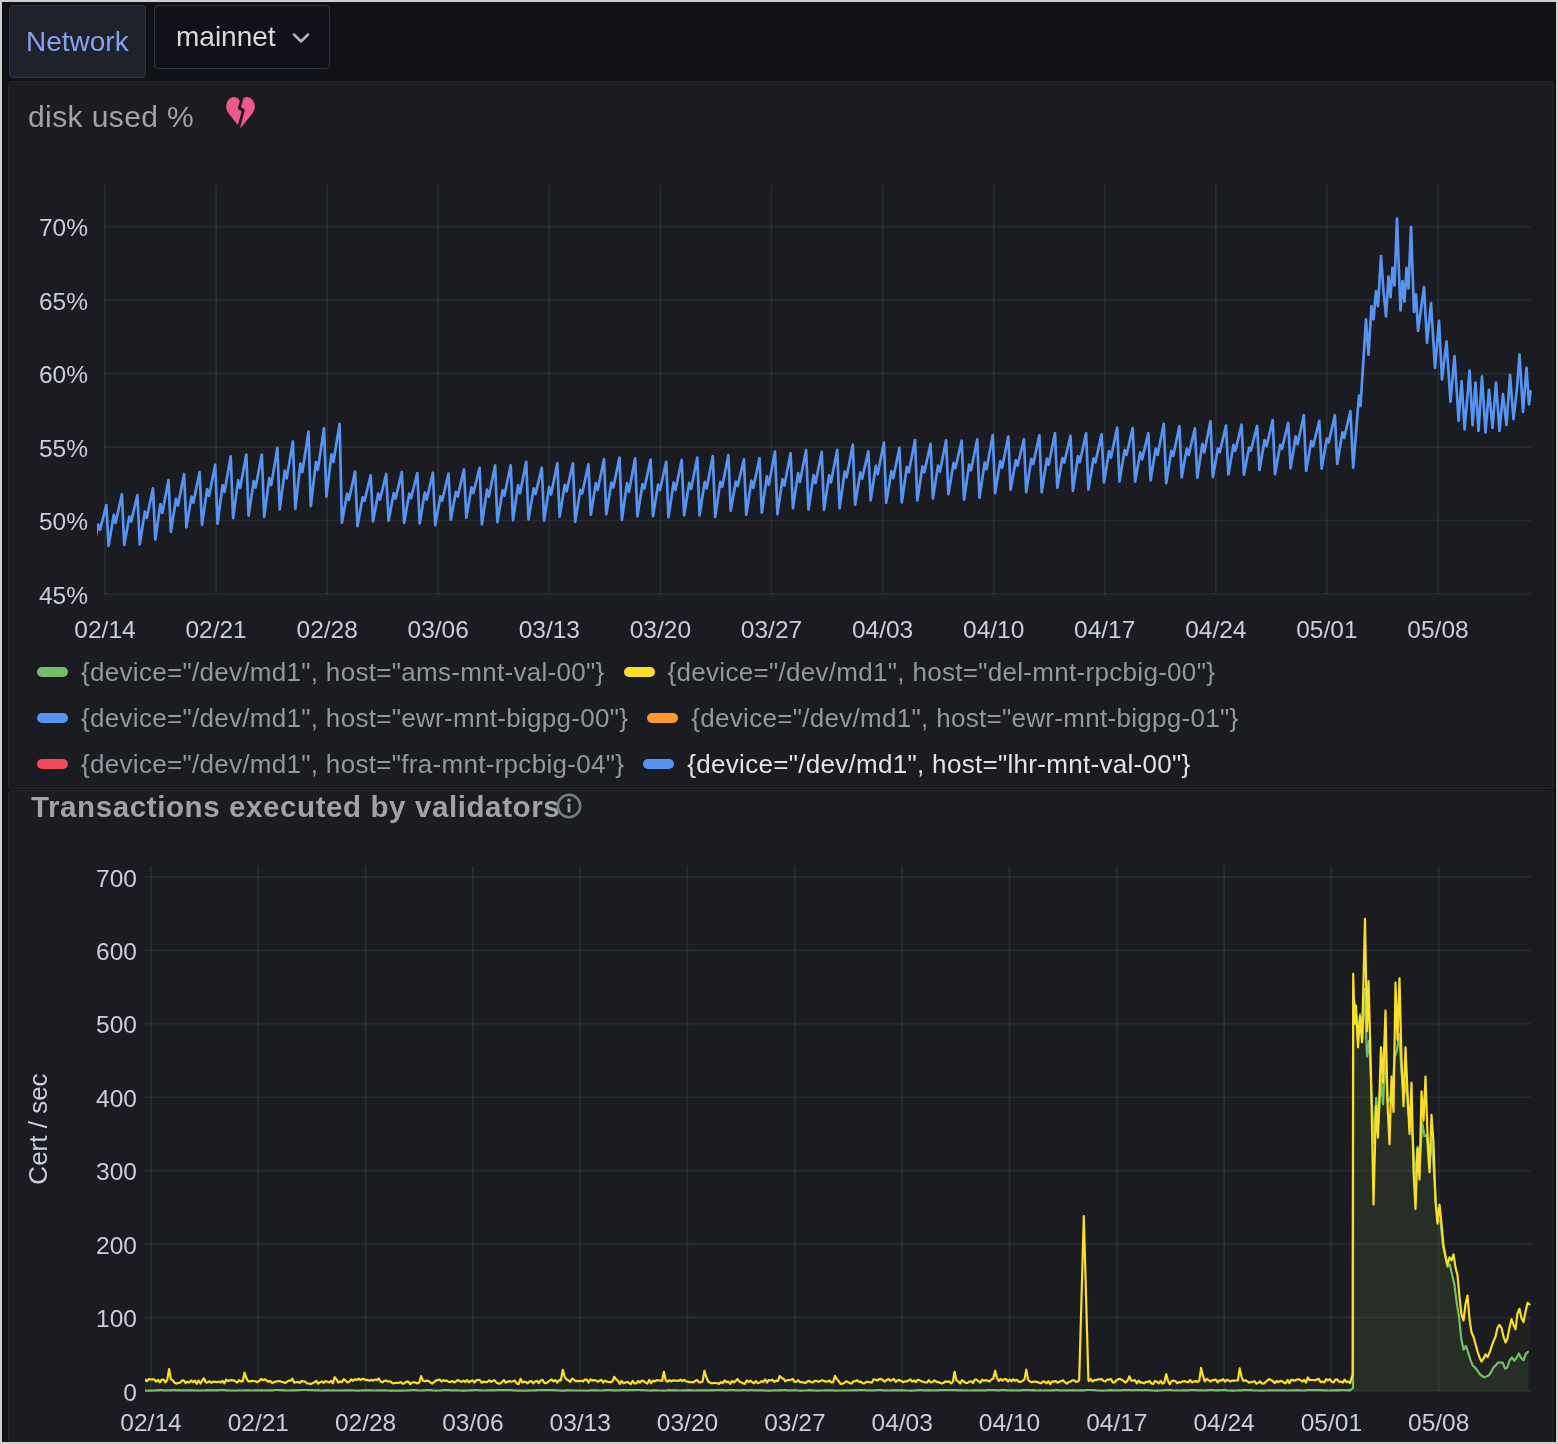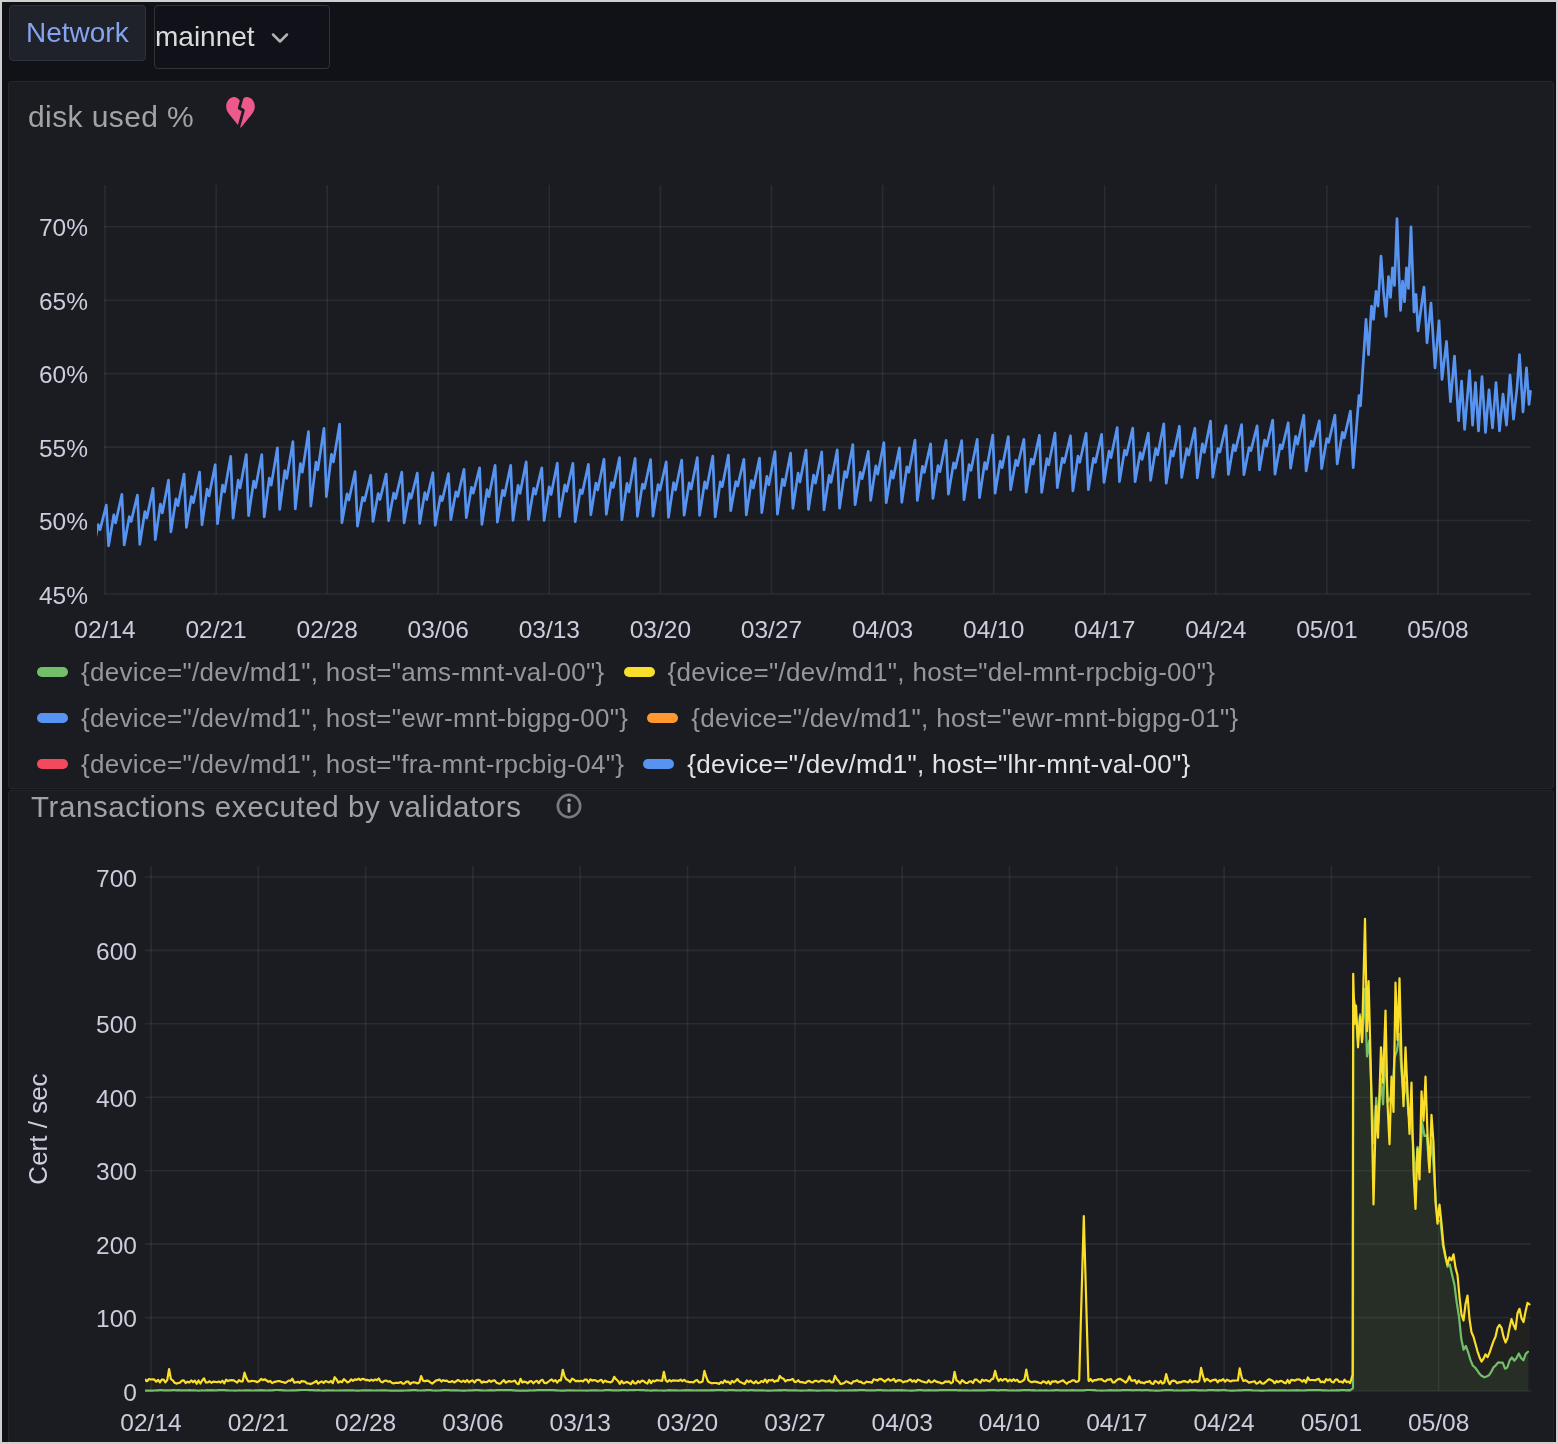--- a/index.html
+++ b/index.html
@@ -4,39 +4,39 @@
 <style>
   html,body{margin:0;padding:0;}
   body{width:1558px;height:1444px;background:#111217;position:relative;overflow:hidden;
        font-family:"Liberation Sans",sans-serif;}
   .panel{position:absolute;background:#1a1c21;border:1px solid #24262c;border-radius:3px;}
   .frame{position:absolute;left:0;top:0;right:0;bottom:0;border:2px solid #cfcfcf;z-index:9;pointer-events:none;}
 </style>
 </head>
 <body>
 
-  <div style="position:absolute;left:9px;top:5px;width:137px;height:56px;background:#1f222a;border:1px solid #2f323a;border-radius:4px;box-sizing:border-box;display:flex;align-items:center;padding-left:16px;z-index:2">
+  <div style="position:absolute;left:9px;top:5px;width:137px;height:73px;background:#1f222a;border:1px solid #2f323a;border-radius:4px;box-sizing:border-box;display:flex;align-items:center;padding-left:16px;z-index:2">
     <span style="font-size:28px;color:#85a3ee">Network</span>
   </div>
-  <div style="position:absolute;left:154px;top:5px;width:176px;height:64px;background:#111219;border:1px solid #2f323a;border-radius:4px;box-sizing:border-box;display:flex;align-items:center;z-index:2">
+  <div style="position:absolute;left:154px;top:5px;width:176px;height:64px;background:#111219;border:1px solid #2f323a;border-radius:4px;box-sizing:border-box;display:flex;align-items:center;padding-left:21px;z-index:2">
     <span style="font-size:28px;color:#d9dadc">mainnet</span>
     <svg width="26" height="26" viewBox="0 0 26 26" style="margin-left:12px;flex:none">
 <path d="M6 10.5 L13 17.5 L20 10.5" fill="none" stroke="#b0b2b7" stroke-width="2.5" stroke-linecap="round" stroke-linejoin="round"></path>
 </svg>
   </div>
 
   <div class="panel" style="left:8px;top:81px;width:1544px;height:706px;"></div>
   <div class="panel" style="left:8px;top:790px;width:1544px;height:660px;"></div>
 
   <div style="position:absolute;left:28px;top:117px;transform:translateY(-50%);font-size:30px;letter-spacing:0.4px;font-weight:500;color:#a3a3a3;z-index:4">disk used %</div>
   <svg width="33" height="40" viewBox="0 0 24 24" preserveAspectRatio="none" style="position:absolute;left:224px;top:94px;z-index:4">
 <path fill="#ed598b" d="M12 4.6 C10.8 2.6 8.6 1.6 6.4 1.9 C3.6 2.3 1.6 4.7 1.6 7.5 C1.6 9.3 2.5 10.9 3.8 12.2 L11.3 19.8 C11.7 20.2 12.3 20.2 12.7 19.8 L20.2 12.2 C21.5 10.9 22.4 9.3 22.4 7.5 C22.4 4.7 20.4 2.3 17.6 1.9 C15.4 1.6 13.2 2.6 12 4.6 Z"></path>
 <path fill="none" stroke="#1a1c21" stroke-width="2" stroke-linejoin="round" stroke-linecap="round" d="M13.4 1.6 L11.1 8.4 L14.1 9.9 L10.6 20.2"></path>
 </svg>
-  <div style="position:absolute;left:31px;top:807px;transform:translateY(-50%);font-size:29.5px;letter-spacing:0.6px;font-weight:400;color:#a0a2a8;z-index:4">Transactions executed by validators</div>
+  <div style="position:absolute;left:31px;top:807px;transform:translateY(-50%);font-size:29.5px;letter-spacing:0.6px;font-weight:700;color:#a0a2a8;z-index:4">Transactions executed by validators</div>
   <svg width="30" height="30" viewBox="0 0 30 30" style="position:absolute;left:554px;top:791px;z-index:4">
 <circle cx="15" cy="15" r="11.2" fill="none" stroke="#787b82" stroke-width="2.6"></circle>
 <rect x="13.6" y="12.6" width="2.8" height="9" rx="1.2" fill="#9b9ea5"></rect>
 <circle cx="15" cy="9.3" r="1.8" fill="#9b9ea5"></circle>
 </svg>
 
   <div style="position:absolute;left:37px;top:656px;height:32px;display:flex;align-items:center;z-index:4">
     <div style="display:flex;align-items:center;margin-right:19px;">
       <span style="width:31px;height:10px;border-radius:5px;background:#73BF69;flex:none"></span>
       <span style="margin-left:13px;font-size:26px;letter-spacing:0.3px;color:#94979e;white-space:nowrap">{device="/dev/md1", host="ams-mnt-val-00"}</span>

